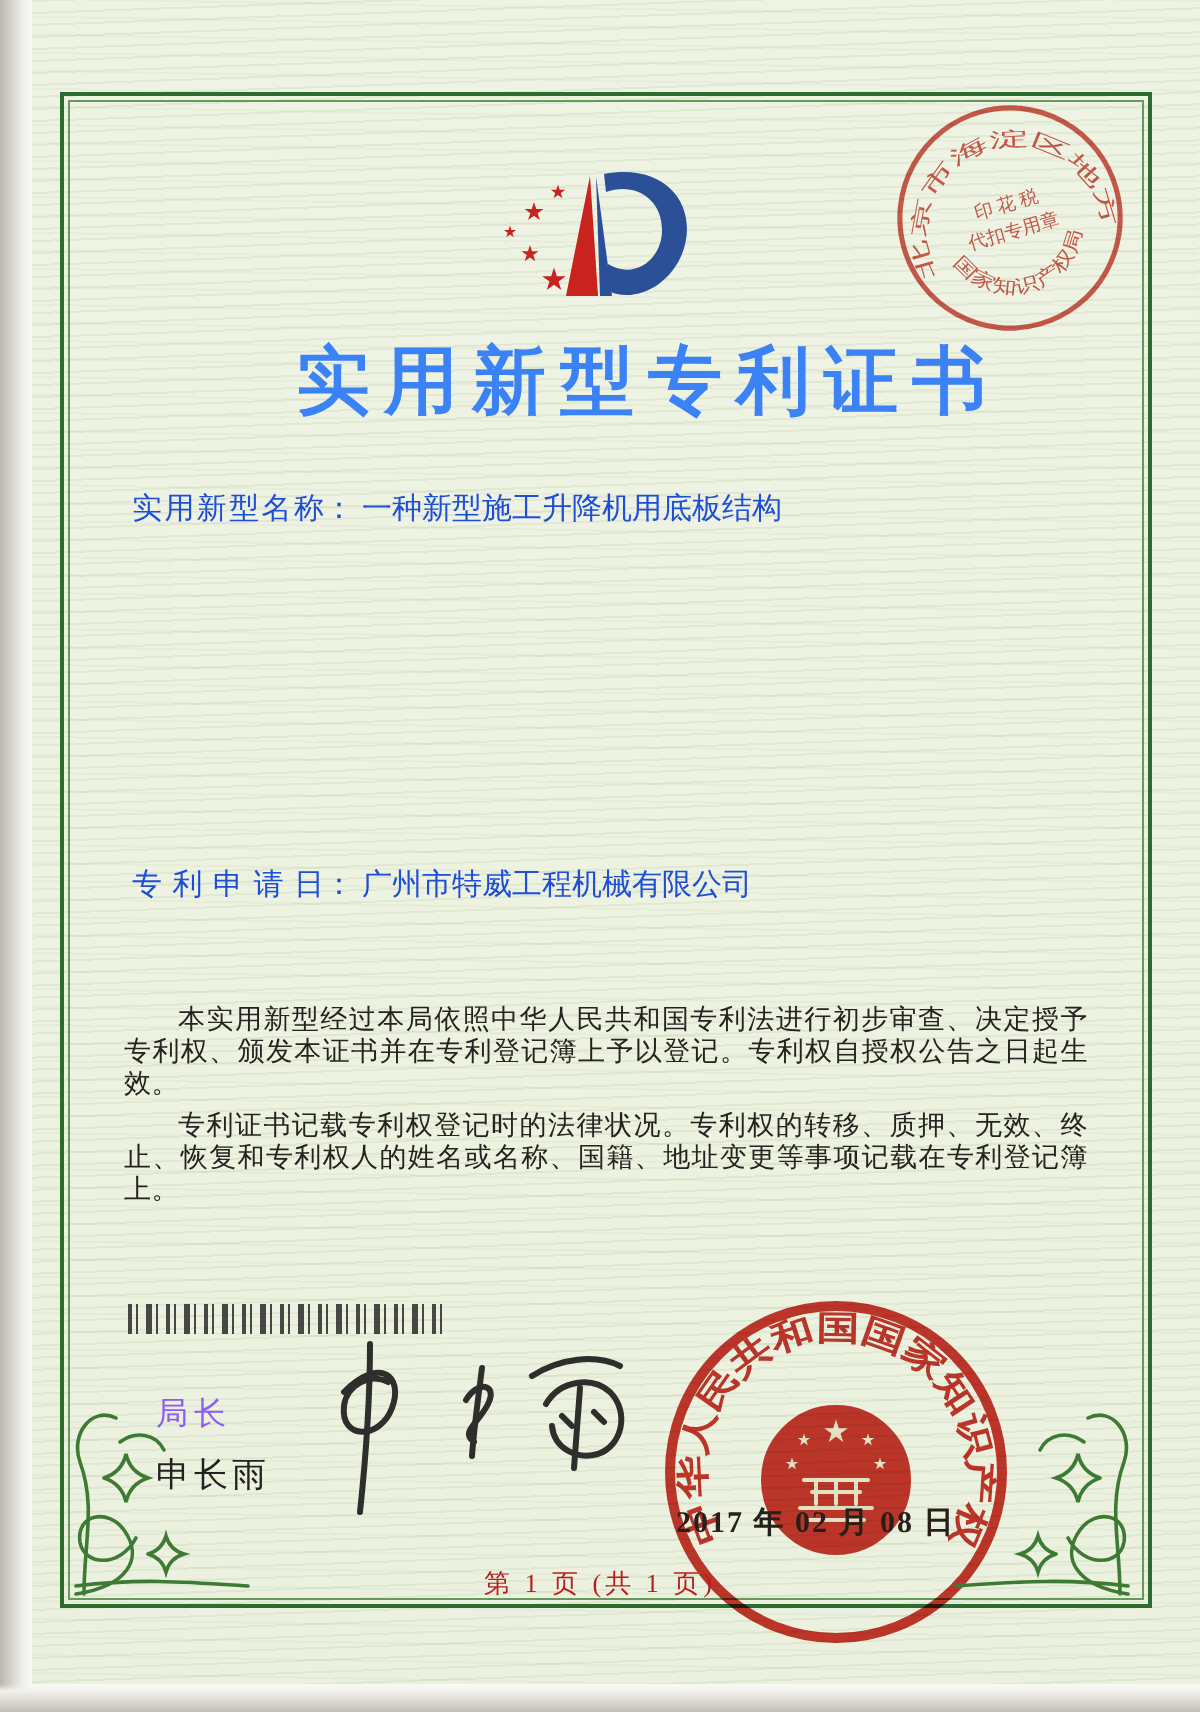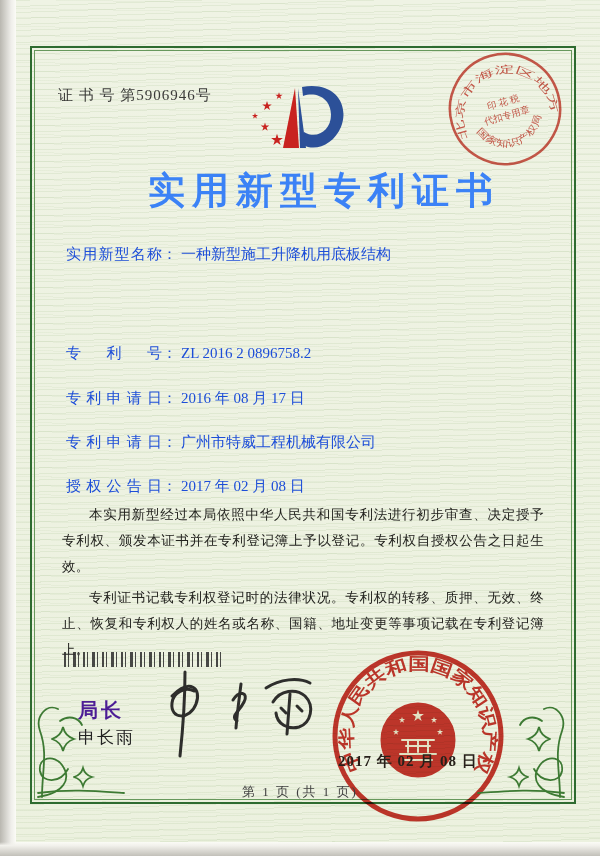--- a/index.html
+++ b/index.html
@@ -20,57 +20,56 @@
         border:2px solid #2e6b30;}
   .frame-inner{position:absolute;inset:2px;border:1px solid #67985c;}
   .cert-no{position:absolute;left:58px;top:86px;font-size:15px;color:#3a3a38;letter-spacing:1px;}
   .logo{position:absolute;left:240px;top:82px;width:120px;height:84px;}
   .title{position:absolute;left:0;top:166px;width:100%;text-align:center;
         font-size:37px;font-weight:700;color:#3b82f6;letter-spacing:7px;margin-left:24px;}
   .field{position:absolute;left:66px;width:480px;font-size:15px;color:#1d4ed8;white-space:nowrap;}
   .field .lab{display:inline-block;width:96px;text-align:justify;text-align-last:justify;}
   .field .colon{display:inline-block;margin:0 4px 0 0;}
   .paras{position:absolute;left:62px;top:502px;width:482px;}
-  .paras p{margin:0 0 5px 0;font-size:13.5px;line-height:26px;color:#23231f;
+  .paras p{margin:0 0 5px 0;font-size:13.5px;line-height:16px;color:#23231f;
         text-indent:2em;text-align:justify;letter-spacing:.3px;}
   .barcode{position:absolute;left:64px;top:652px;width:160px;height:15px;opacity:.85;
         background:repeating-linear-gradient(90deg,
           #2a2a2a 0 2px, transparent 2px 4px,
           #2a2a2a 4px 5px, transparent 5px 9px,
           #2a2a2a 9px 12px, transparent 12px 14px,
           #2a2a2a 14px 15px, transparent 15px 19px);}
-  .director-title{position:absolute;left:78px;top:697px;font-size:20px;color:#4c1d95;letter-spacing:3px;
-        font-family:"Liberation Sans","DejaVu Sans",sans-serif;font-weight:bold;}
+  .director-title{position:absolute;left:78px;top:697px;font-size:16px;color:#8b5cf6;letter-spacing:3px;
+        font-family:"Liberation Sans","DejaVu Sans",sans-serif;}
   .director-name{position:absolute;left:78px;top:726px;font-size:17px;color:#222;letter-spacing:2px;
         font-family:"Liberation Sans","DejaVu Sans",sans-serif;}
   .signature{position:absolute;left:138px;top:666px;width:195px;height:104px;}
   .seal-main{position:absolute;left:330px;top:648px;width:176px;height:176px;
         opacity:.92;mix-blend-mode:multiply;}
   .seal-date{position:absolute;left:338px;top:752px;z-index:6;font-size:15px;font-weight:600;
         color:#27201a;letter-spacing:1px;}
   .seal-tax{position:absolute;left:446px;top:50px;width:118px;height:118px;
         transform:rotate(-16deg);opacity:.82;mix-blend-mode:multiply;}
   .footer{position:absolute;left:0;top:783px;width:100%;text-align:center;
-        font-size:13px;color:#404040;letter-spacing:2px;}
+        font-size:13px;color:#b91c1c;letter-spacing:2px;}
   .orn{position:absolute;width:96px;height:104px;}
   .orn-left{left:30px;top:697px;}
   .orn-right{left:476px;top:697px;transform:scaleX(-1);}
   svg text{font-family:"Liberation Serif","DejaVu Serif",serif;}
 </style>
 </head>
 <body>
 
 <div class="page">
   <div class="paper"></div>
 
   <div class="frame">
     <div class="frame-inner"></div>
   </div>
 
-  <div class="cert-no">证 书 号 第5906946号</div>
 
   <svg class="logo" viewBox="0 0 120 84" aria-hidden="true">
     <defs>
       <path id="star" d="M0,-10 L5.88,8.09 L-9.51,-3.09 L9.51,-3.09 L-5.88,8.09 Z" fill-rule="nonzero"></path>
     </defs>
     <path d="M62,5 C94,-1 110,22 101,45 C94,62 76,70 63,63 L64,50 C77,58 91,48 91,33 C91,17 77,9 63,14 Z" fill="#2c5098"></path>
     <polygon points="58,6 66,66 60,66" fill="#2c5098"></polygon>
     <polygon points="55,6 59,66 43,66" fill="#c8231f"></polygon>
     <g fill="#c8231f">
       <use href="#star" transform="translate(39,14) scale(.38)"></use>
@@ -95,31 +94,22 @@
     </text>
     <text x="60" y="56" font-size="9.5" fill="#c7372a" text-anchor="middle">印 花 税</text>
     <text x="60" y="70" font-size="9.5" fill="#c7372a" text-anchor="middle">代扣专用章</text>
   </svg>
 
   <div class="title">实用新型专利证书</div>
 
   <div class="field" style="top:245px">
     <span class="lab">实用新型名称</span><span class="colon">：</span><span>一种新型施工升降机用底板结构</span>
   </div>
-  <div class="field" style="top:344px">
-    <span class="lab">专利号</span><span class="colon">：</span><span>ZL 2016 2 0896758.2</span>
-  </div>
-  <div class="field" style="top:389px">
-    <span class="lab">专利申请日</span><span class="colon">：</span><span>2016 年 08 月 17 日</span>
-  </div>
   <div class="field" style="top:433px">
     <span class="lab">专利申请日</span><span class="colon">：</span><span>广州市特威工程机械有限公司</span>
-  </div>
-  <div class="field" style="top:477px">
-    <span class="lab">授权公告日</span><span class="colon">：</span><span>2017 年 02 月 08 日</span>
   </div>
 
   <div class="paras">
     <p>本实用新型经过本局依照中华人民共和国专利法进行初步审查、决定授予专利权、颁发本证书并在专利登记簿上予以登记。专利权自授权公告之日起生效。</p>
     <p>专利证书记载专利权登记时的法律状况。专利权的转移、质押、无效、终止、恢复和专利权人的姓名或名称、国籍、地址变更等事项记载在专利登记簿上。</p>
   </div>
 
   <div class="barcode"></div>
 
   <div class="director-title">局长</div>

